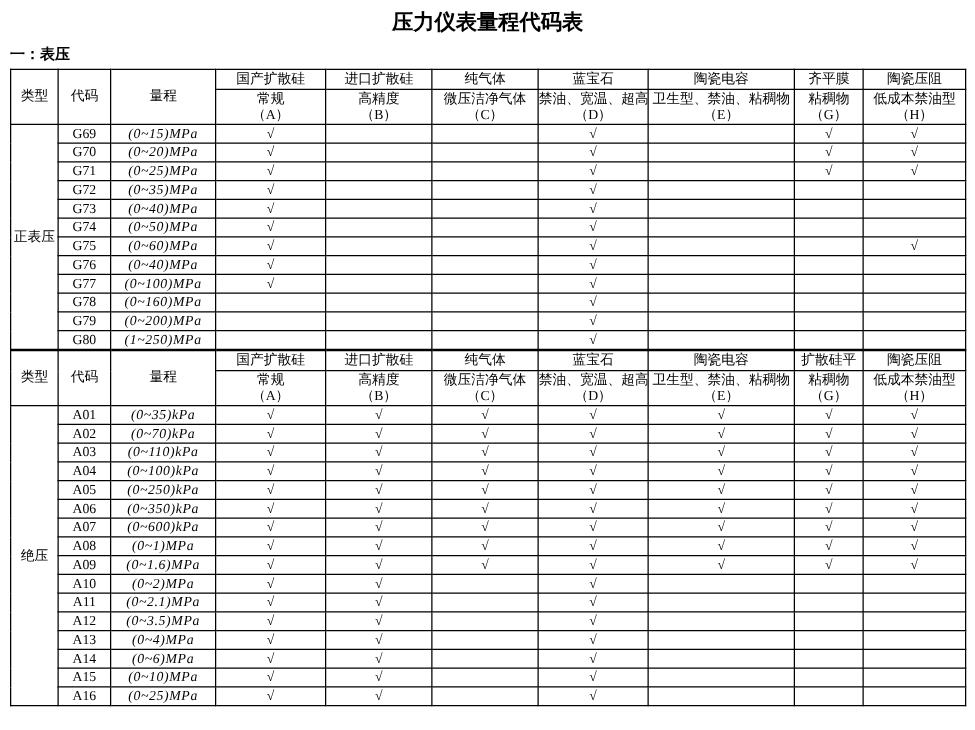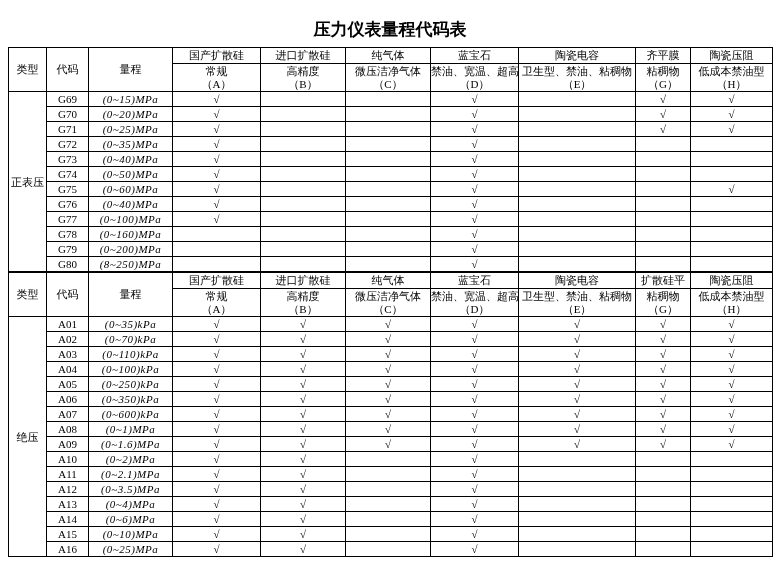--- a/index.html
+++ b/index.html
@@ -1,20 +1,20 @@
 <!DOCTYPE html>
 <html><head>
 <meta charset="utf-8">
 <style>
   * { box-sizing: border-box; }
   html, body {
     margin: 0; padding: 0; background: #fff; color: #000;
     font-family: "Liberation Serif", "DejaVu Serif", serif;
   }
-  .page { width: 780px; height: 584px; padding: 16px 8px; overflow: hidden; }
+  .page { width: 780px; height: 584px; padding: 4px 8px; overflow: hidden; }
   .title { font-size: 17px; font-weight: bold; text-align: center; margin: 2px 0 6px 0; }
   .section-label { font-size: 12px; font-weight: bold; margin: 5px 0 3px 0; }
   table { border-collapse: collapse; table-layout: fixed; width: 764px; }
   th, td {
     border: 1px solid #000; font-size: 11px; font-weight: normal;
     text-align: center; vertical-align: middle; padding: 0; overflow: hidden;
     white-space: nowrap;
   }
   tr.mat th { height: 15px; line-height: 15px; text-align: center; }
   tr.desc th { height: 28px; line-height: 13px; }
@@ -22,20 +22,21 @@
   td.range { letter-spacing: 0.5px; font-style: italic; }
   .line { display: block; }
 </style>
 </head>
 <body>
 
 <div class="page">
   <div class="title">压力仪表量程代码表</div>
 
   <div class="section">
+    <div class="section-label">一：表压</div>
     <div>
         <table>
           <colgroup>
             <col style="width: 38px;">
             <col style="width: 42px;">
             <col style="width: 84px;">
             <col style="width: 88px;">
             <col style="width: 85px;">
             <col style="width: 85px;">
             <col style="width: 88px;">
@@ -205,21 +206,21 @@
               <td></td>
               <td></td>
               <td></td>
               <td>√</td>
               <td></td>
               <td></td>
               <td></td>
             </tr>
             <tr>
               <td>G80</td>
-              <td class="range">(8~250)MPa</td>
+              <td class="range">(1~250)MPa</td>
               <td></td>
               <td></td>
               <td></td>
               <td>√</td>
               <td></td>
               <td></td>
               <td></td>
             </tr>
           </tbody>
         </table>

